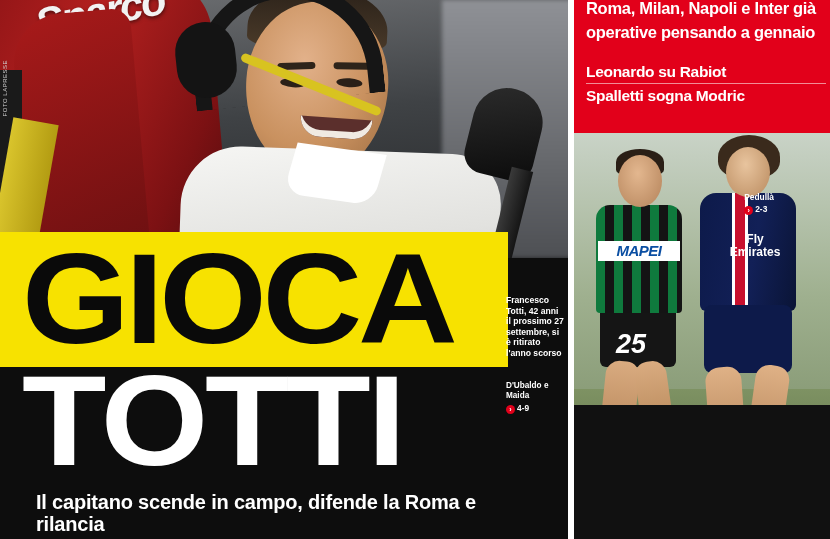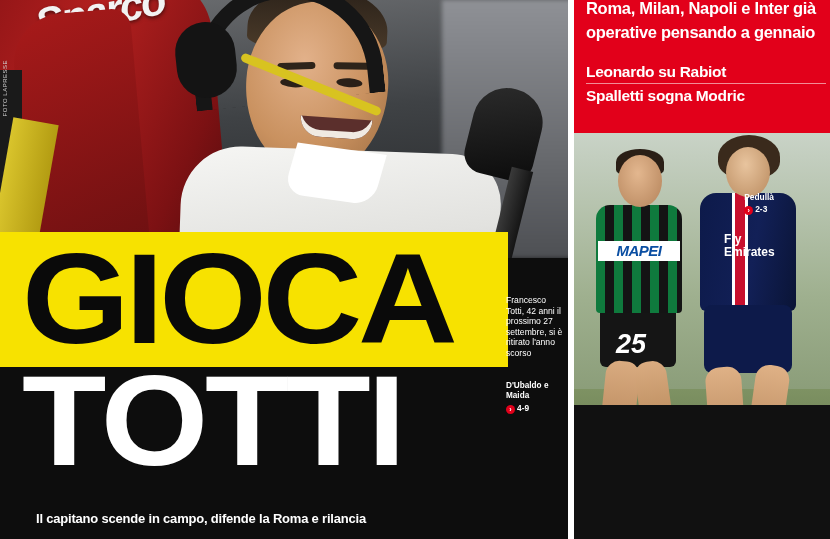--- a/index.html
+++ b/index.html
@@ -199,37 +199,37 @@
     font-size: 128px;
     line-height: 126px;
     font-weight: bold;
     color: #ffffff;
     letter-spacing: -3px;
     transform: scaleX(1.08);
     transform-origin: left center;
   }
   .subhead {
     position: absolute;
-    left: 36px; top: 508px;
+    left: 36px; top: 491px;
     width: 510px;
-    font-size: 13px;
+    font-size: 20px;
     font-weight: bold;
     color: #ffffff;
     letter-spacing: -.2px;
     line-height: 22px;
   }
 
   
   .cap-totti {
     position: absolute;
     left: 506px; top: 295px;
     width: 58px;
     font-size: 8.6px;
     line-height: 10.5px;
-    font-weight: normal;
+    font-weight: bold;
     color: #ffffff;
   }
   .cap-dubaldo {
     position: absolute;
     left: 506px; top: 381px;
     width: 58px;
     font-size: 8.2px;
     line-height: 10px;
     font-weight: bold;
     color: #ffffff;
@@ -400,20 +400,21 @@
     border-right: 3px solid #fff;
   }
   .pB-fly {
     position: absolute;
     left: 150px; top: 100px;
     width: 62px; height: 30px;
     color: #ffffff;
     font-size: 12px;
     font-weight: bold;
     line-height: 13px;
+    text-align: center;
   }
   .pB-head {
     position: absolute;
     left: 152px; top: 14px;
     width: 44px; height: 50px;
     background: radial-gradient(ellipse at 45% 35%,#e8c49e,#b98a5e);
     border-radius: 50%;
   }
   .pB-hair {
     position: absolute;

